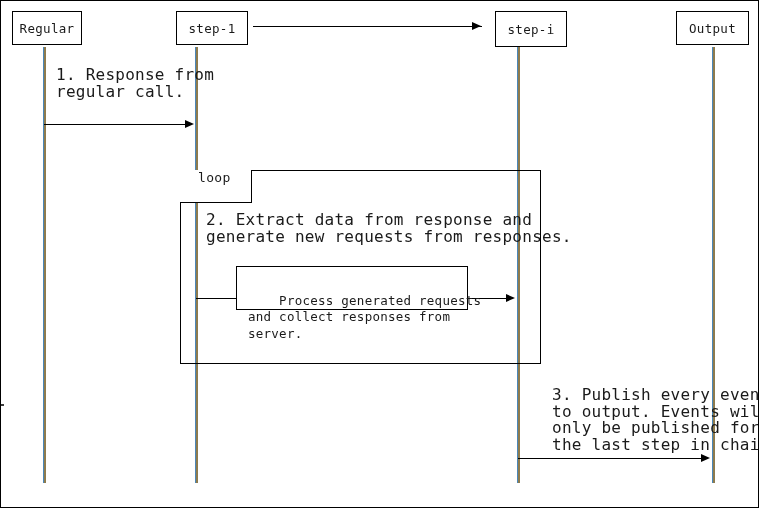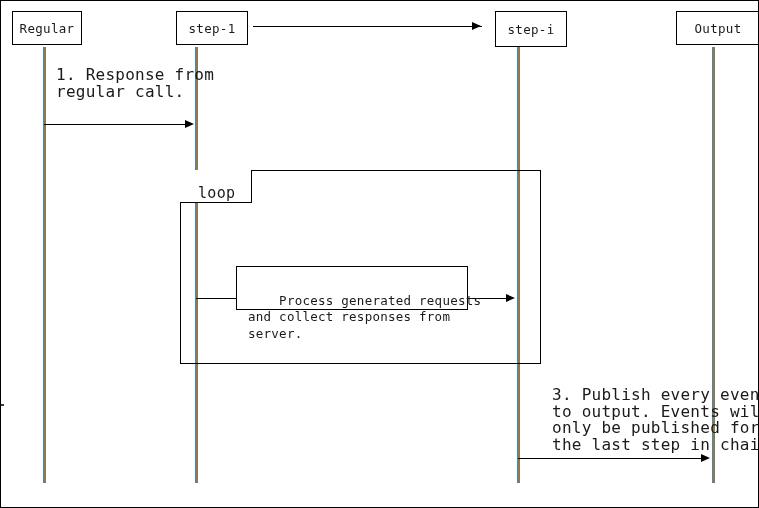--- a/index.html
+++ b/index.html
@@ -75,23 +75,23 @@
     border: 1px solid #000000;
     background: transparent;
   }
   .fragment-label {
     position: absolute;
     box-sizing: border-box;
     border-right: 1px solid #000000;
     border-bottom: 1px solid #000000;
     background: #ffffff;
     display: flex;
-    align-items: flex-end;
+    align-items: flex-start;
     padding-left: 18px;
-    font-size: 15px;
+    font-size: 13px;
     color: #1a1a1a;
     letter-spacing: 0.3px;
   }
 
   
   .boxed-note {
     position: absolute;
     box-sizing: border-box;
     border: 1px solid #000000;
     background: #ffffff;
@@ -117,20 +117,22 @@
   <div class="lifeline" style="left:42px; top:46px; height:436px;"></div>
   <div class="lifeline" style="left:194px; top:46px; height:436px;"></div>
   <div class="lifeline" style="left:516px; top:46px; height:436px;"></div>
   <div class="lifeline" style="left:711px; top:46px; height:436px;"></div>
 
   <div class="fragment" style="left:179px; top:169px; width:361px; height:194px;"></div>
   <div class="fragment-label" style="left:179px; top:169px; width:72px; height:33px;">
     <span>loop</span>
   </div>
 
+  <div class="note-text" style="left:205px; top:211px;">2. Extract data from response and
+generate new requests from responses.</div>
 
   <div class="msg-line" style="left:252px; top:25px; width:229px;"></div>
   <div class="arrow-head" style="left:471px; top:20.5px;"></div>
 
   <div class="note-text" style="left:55px; top:66px;">1. Response from
 regular call.</div>
   <div class="msg-line" style="left:43px; top:123px; width:142px;"></div>
   <div class="arrow-head" style="left:184px; top:118.5px;"></div>
 
   <div class="msg-line" style="left:195px; top:297px; width:41px;"></div>
@@ -151,19 +153,19 @@
 
   <div class="participant" style="left:11px; top:10px; width:70px; height:34px;">
     <span>Regular</span>
   </div>
   <div class="participant" style="left:175px; top:10px; width:72px; height:34px;text-align:center;">
     <span>step-1</span>
   </div>
   <div class="participant" style="left:483px; top:10px; width:72px; height:36px;margin-left:11px;">
     <span>step-i</span>
   </div>
-  <div class="participant" style="left:675px; top:10px; width:84px; height:34px;">
+  <div class="participant" style="left:675px; top:10px; width:73px; height:34px;">
     <span>Output</span>
   </div>
 
   <div class="edge-tick" style="left:0px; top:403px; width:3px; height:2px;"></div>
 
 </div>
 
 </body></html>

